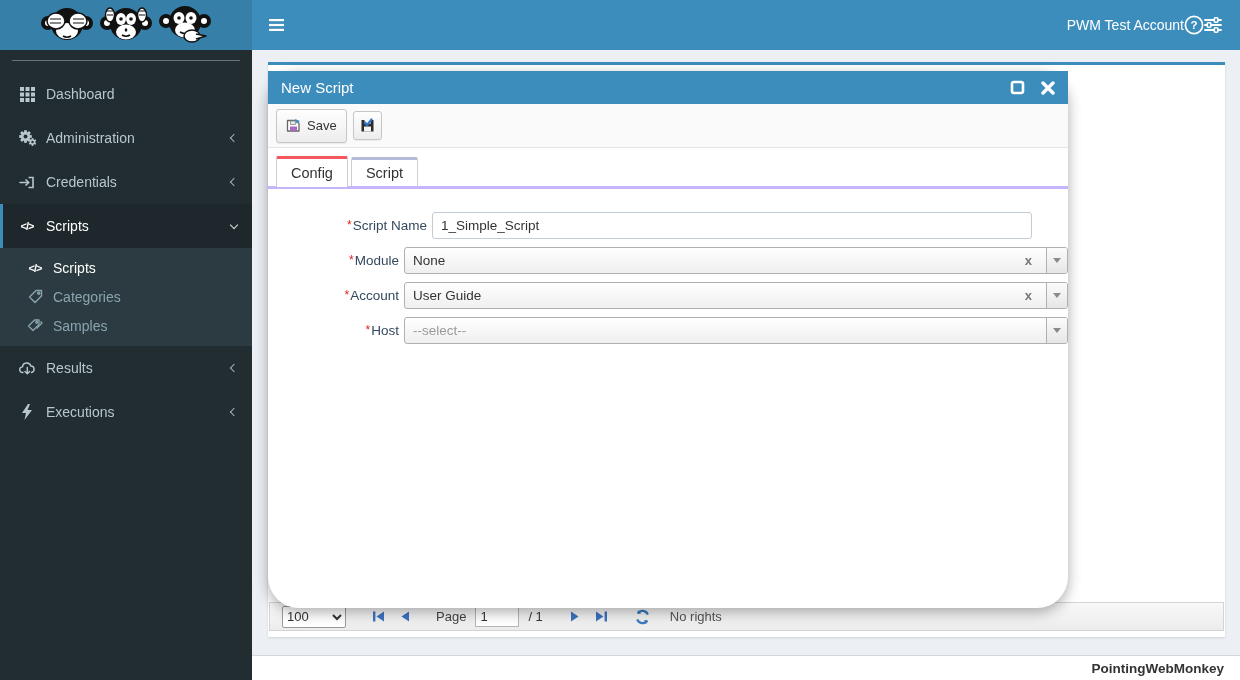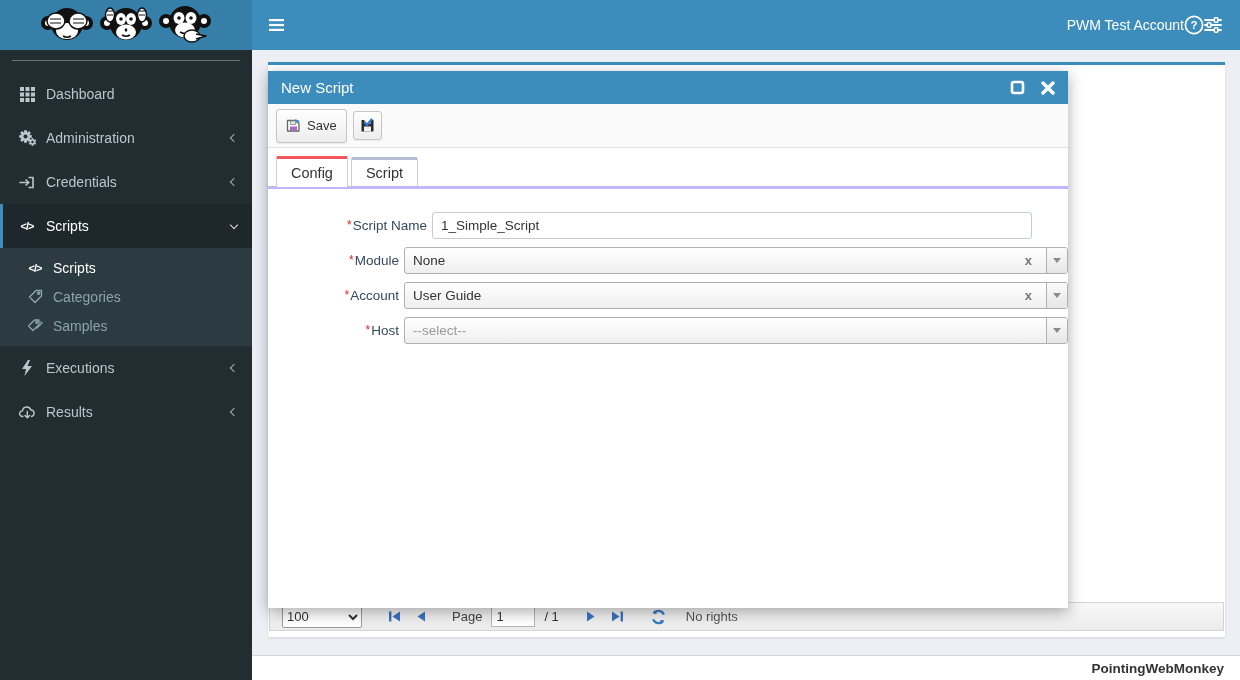--- a/index.html
+++ b/index.html
@@ -28,28 +28,28 @@
   .sub-item.active { color:#fff; }
   .code-glyph { font-size:11px; font-weight:bold; letter-spacing:-1px; font-family:"Liberation Sans",sans-serif; }
   
   .navbar { position:absolute; left:252px; top:0; right:0; height:50px; background:#3c8dbc; display:flex; align-items:center; z-index:5; }
   .hamburger { padding:0 17px; cursor:pointer; display:flex; align-items:center; height:100%; }
   .nav-right { margin-left:auto; display:flex; align-items:center; padding-right:18px; color:#fff; font-size:14px; }
   .nav-right .icon-btn { cursor:pointer; display:flex; align-items:center; }
   
   .content-box { position:absolute; left:268px; top:62px; width:957px; height:575px; background:#fff; border-top:3px solid #3c8dbc; box-shadow:0 1px 2px rgba(0,0,0,.12); z-index:1; }
   .pager-bar { position:absolute; left:1px; right:1px; bottom:6px; height:29px; background:linear-gradient(#f8f8f8,#ececec); border:1px solid #d4d4d4; display:flex; align-items:center; padding:0 12px; gap:9px; font-size:13px; color:#333; }
-  .pager-bar select { width:80px; height:22px; font-size:13px; font-family:"Liberation Sans",sans-serif; color:#333; border:1px solid #9a9a9a; border-radius:2px; background:#fff; }
+  .pager-bar select { width:64px; height:22px; font-size:13px; font-family:"Liberation Sans",sans-serif; color:#333; border:1px solid #9a9a9a; border-radius:2px; background:#fff; }
   .pg-btn { width:17px; height:17px; display:flex; align-items:center; justify-content:center; cursor:pointer; }
   .pager-bar .page-lbl { margin-left:14px; color:#444; }
   .page-input { width:44px; height:20px; border:1px solid #b5b5b5; font-size:13px; padding:0 4px; color:#333; font-family:"Liberation Sans",sans-serif; background:#fff; }
   .pager-status { margin-left:10px; color:#555; }
   .pg-gap { width:6px; }
   
-  .modal { position:absolute; left:268px; top:71px; width:800px; height:537px; background:#fff; box-shadow:0 4px 14px rgba(0,0,0,.33); z-index:10; }
+  .modal { position:absolute; left:268px; top:71px; width:800px; height:537px; background:#fff; box-shadow:0 4px 14px rgba(0,0,0,.33); z-index:10;border-radius:31px; }
   .modal-header { height:33px; background:#3c8dbc; color:#fff; display:flex; align-items:center; padding:0 13px; font-size:15px; }
   .modal-tools { margin-left:auto; display:flex; align-items:center; gap:16px; }
   .modal-tools .icon-btn { cursor:pointer; display:flex; align-items:center; }
   .modal-toolbar { height:44px; background:#fafafa; border-bottom:1px solid #e4e4e4; display:flex; align-items:center; padding:0 8px; gap:6px; }
   .btn { height:29px; border:1px solid #c6c6c6; border-radius:3px; background:linear-gradient(#fefefe,#ededed); display:inline-flex; align-items:center; gap:6px; padding:16px 9px; font-size:13px; color:#333; cursor:pointer; box-shadow:0 1px 1px rgba(0,0,0,.06); font-family:"Liberation Sans",sans-serif; }
   .btn.icon-only { padding:0 6px; }
   
   .tabs { display:flex; align-items:flex-end; padding-left:8px; margin-top:11px; border-bottom:3px solid #c4b5fd; height:30px; }
   .tab { position:relative; background:#fff; border:1px solid #cfcfcf; border-bottom:none; border-top:3px solid #b4bcd8; border-radius:2px 2px 0 0; padding:0 14px; height:29px; display:flex; align-items:center; font-size:14.5px; color:#333; margin-right:3px; cursor:pointer; }
   .tab.active { border-top-color:#f3565d; height:31px; margin-bottom:-1px; background:#fff; z-index:2; }
@@ -215,36 +215,36 @@
             <path d="M13.5 3.5 L15 5 L9.5 10.5" stroke-linejoin="round"></path>
             <circle cx="9.7" cy="4.3" r="1"></circle>
           </svg>
         </span>
         <span>Samples</span>
       </div>
     </div>
 
     <div class="nav-item">
       <span class="nicon">
-        <svg width="12" height="16" viewBox="0 0 12 16">
-            <path d="M7 0 L1 9 H5 L3.5 16 L11 6 H6.5 L9 0 Z" fill="currentColor"></path>
-          </svg>
-      </span>
-      <span>Executions</span>
-      <span class="chev left"></span>
-    </div>
-
-    <div class="nav-item">
-      <span class="nicon">
         <svg width="17" height="15" viewBox="0 0 17 15" fill="none" stroke="currentColor" stroke-width="1.4">
           <path d="M4.5 11.5 H3.5 A2.8 2.8 0 0 1 3.5 5.9 A4.3 4.3 0 0 1 11.9 5 A3.3 3.3 0 0 1 12.6 11.5 H12"></path>
           <path d="M8.3 6.5 V12.5 M6 10.4 L8.3 12.8 L10.6 10.4" stroke-linecap="round" stroke-linejoin="round"></path>
         </svg>
       </span>
       <span>Results</span>
+      <span class="chev left"></span>
+    </div>
+
+    <div class="nav-item">
+      <span class="nicon">
+        <svg width="12" height="16" viewBox="0 0 12 16">
+            <path d="M7 0 L1 9 H5 L3.5 16 L11 6 H6.5 L9 0 Z" fill="currentColor"></path>
+          </svg>
+      </span>
+      <span>Executions</span>
       <span class="chev left"></span>
     </div>
 
   </div>
 </div>
 
 <div class="navbar">
   <div class="hamburger">
     <svg width="15" height="12" viewBox="0 0 15 12">
       <rect x="0" y="0" width="15" height="2.2" fill="#fff"></rect>

